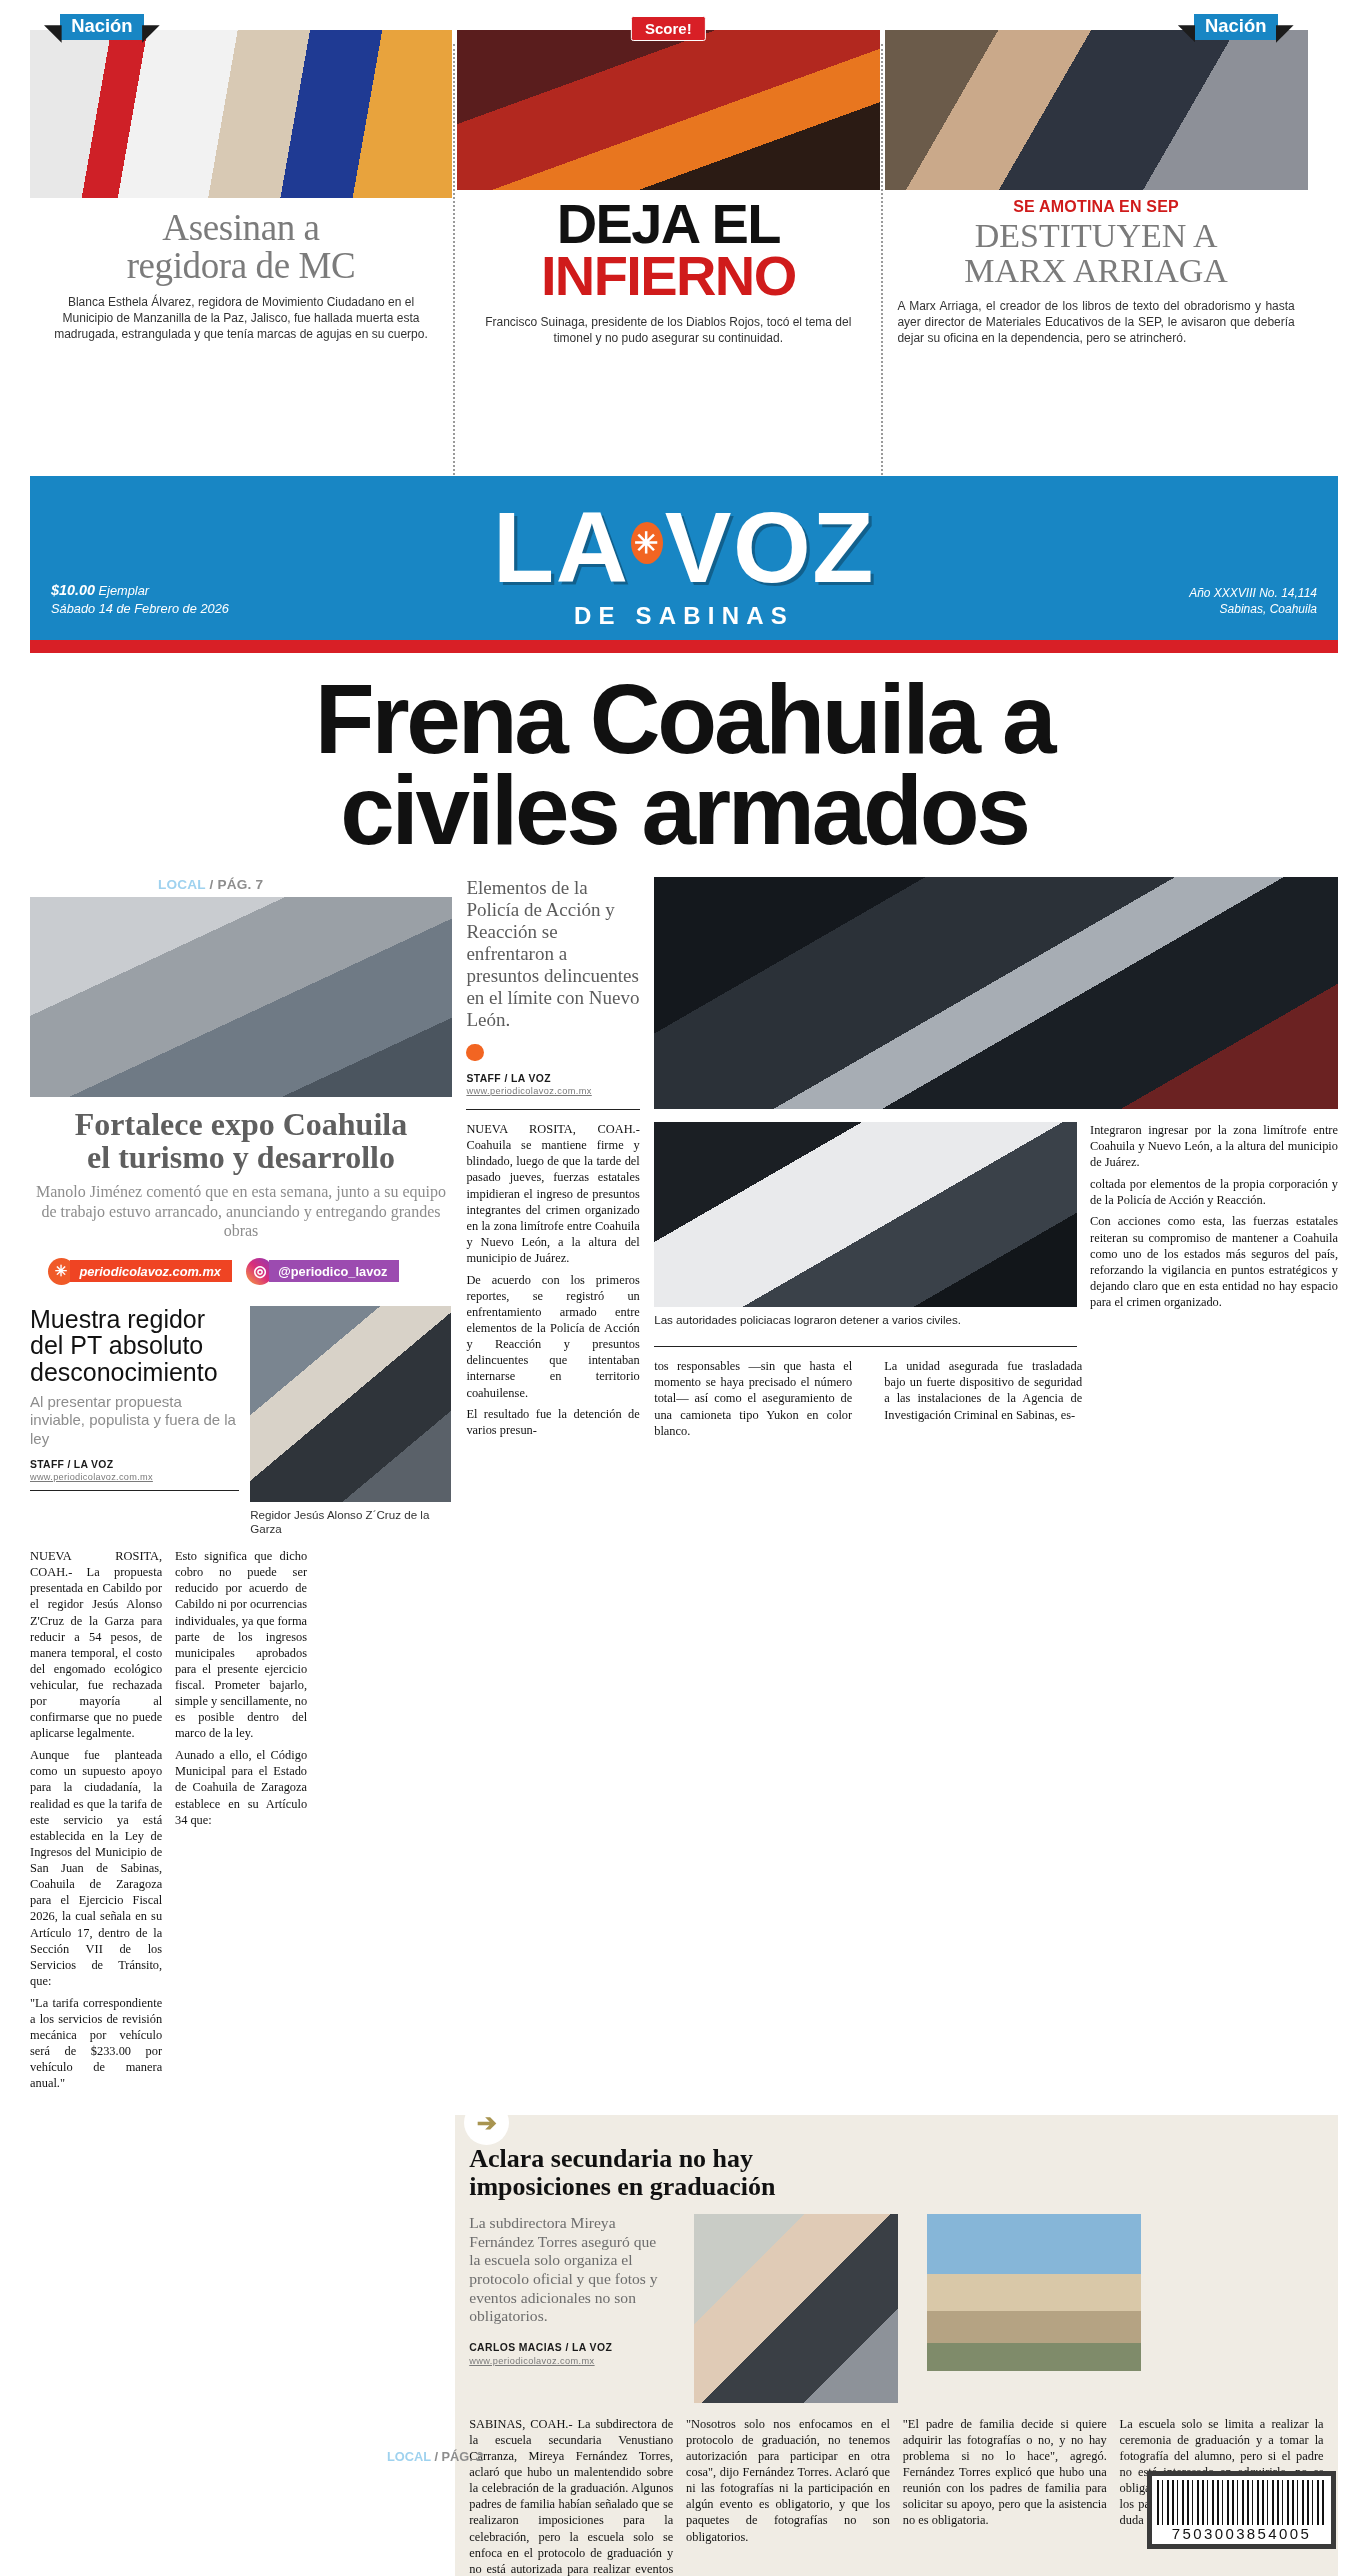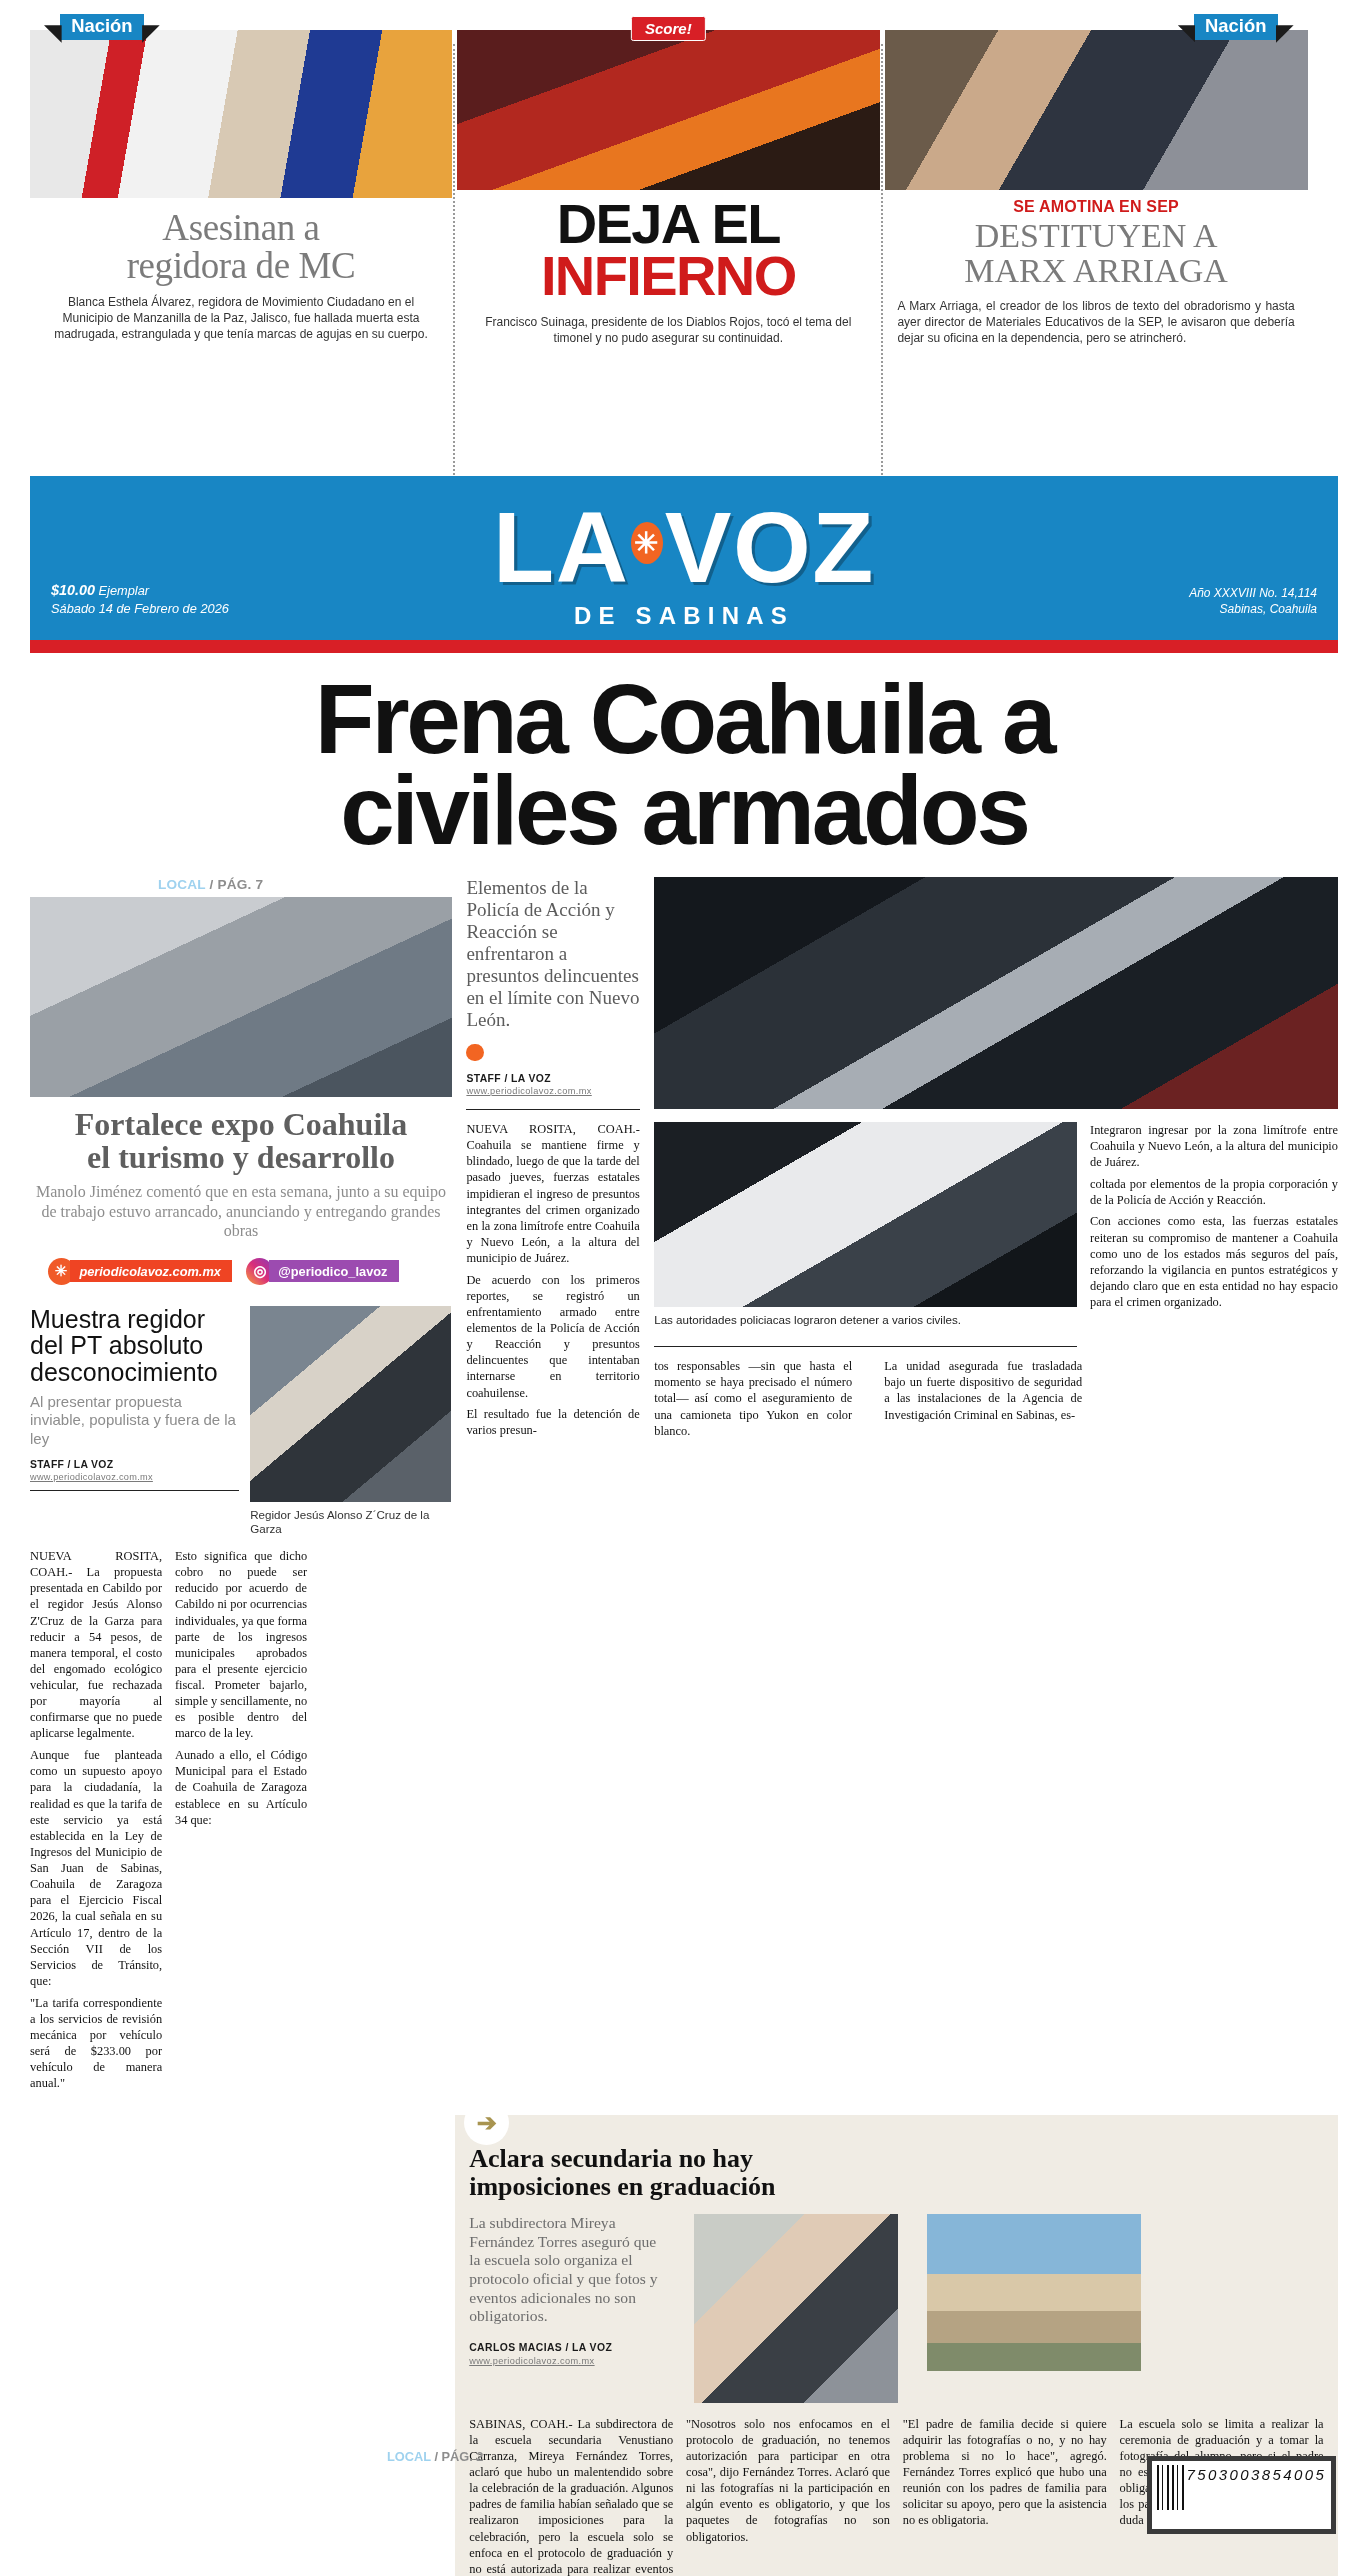--- a/index.html
+++ b/index.html
@@ -36,21 +36,21 @@
   }
   .tag-nacion:before, .tag-nacion:after{
     content:""; position:absolute; top:11.2px; width:17.6px; height:17.6px;
     background:#1c1c1c; z-index:-1;
   }
   .tag-nacion:before{ left:-16px; clip-path:polygon(0 0,100% 0,100% 100%); }
   .tag-nacion:after { right:-16px; clip-path:polygon(0 0,100% 0,0 100%); }
 
   .tag-score{
     position:absolute; top:-13.6px; left:50%; transform:translateX(-50%); z-index:6;
-    background:#d81f26; color:#fff; font-weight:bold; font-size:15px; font-style:italic;
+    background:#d81f26; color:#fff; font-weight:bold; font-size:15px; 
     padding:2.4px 12.8px 3.2px; border:1.6px solid #fff; border-radius:2.4px;
   }
 
   .t-head-serif{
     font-family:"Liberation Serif", serif;
     font-size:37px; line-height:1.02; color:#7b7b7b; text-align:center;
     margin:11.2px 14.4px 0; letter-spacing:-0.4px;
   }
   .t-head-serif.caps{ font-size:34px; letter-spacing:0px; }
   .t-kicker{
@@ -216,23 +216,23 @@
     color:#6d6d6d;
   }
   .ph-sq{ width:100%; height:189px; background:#b0b6bd; }
   .ph-sq2{ width:100%; height:157px; background:#9aa3ab; }
 
   .footcols{ display:flex; gap:12.8px; margin-top:12.8px; }
   .fcol{ width:204px; }
 
   
   .barcode{
-    position:absolute; right:32px; bottom:42px; width:189px; height:78px;
+    position:absolute; right:32px; bottom:27px; width:189px; height:78px;
     background:#fff; border:5.6px solid #3a3a3a; display:flex;
-    flex-direction:row; justify-content:flex-end; padding:4px 4.8px 1.6px;font-style:italic;
+    flex-direction:column; justify-content:flex-end; padding:4px 4.8px 1.6px;
   }
   .bars{ height:45px; width:100%;
     background:repeating-linear-gradient(90deg,#111 0 2.4px,#fff 2.4px 4.8px,#111 4.8px 6.4px,#fff 6.4px 10.4px,#111 10.4px 12px,#fff 12px 15px);
   }
   .bc-num{
     font-family:"Liberation Sans", sans-serif; font-size:15px; letter-spacing:2.4px;
     text-align:center; color:#111; margin-top:0.8px;
   }
   .pagetag{ font-size:12.8px; font-weight:bold; margin-top:8px; }
   .pagetag .lt1{ color:#9fd2ef; }

